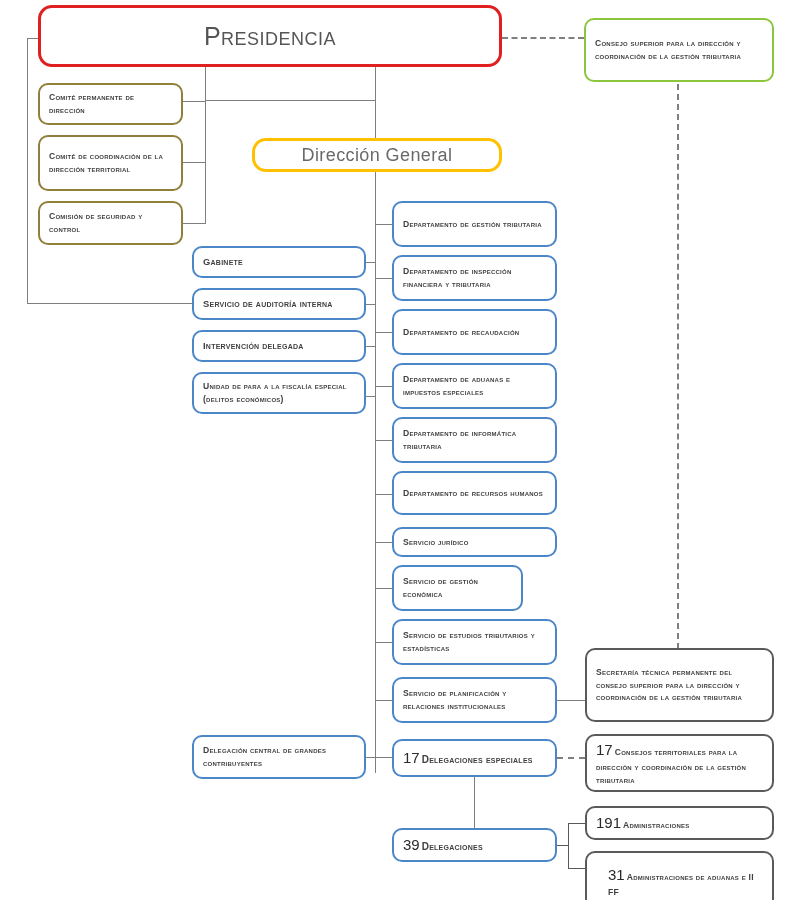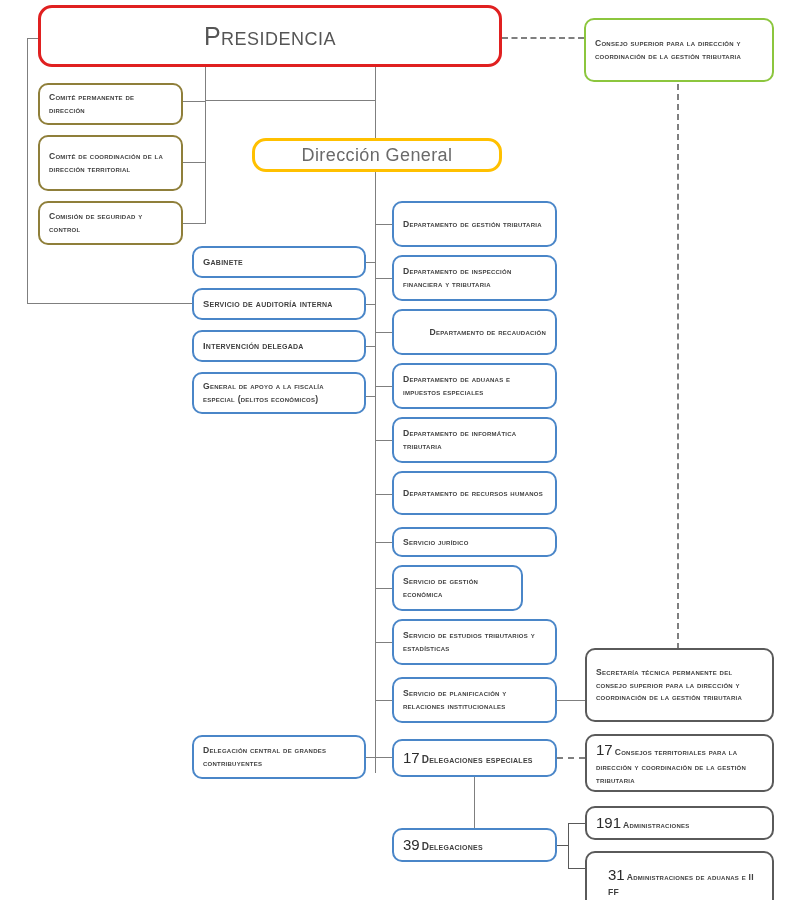--- a/index.html
+++ b/index.html
@@ -123,30 +123,30 @@
   <div class="box b-blue t-mid" style="left:192px;top:246px;width:174px;height:32px;">
     <span class="txt">Gabinete</span>
   </div>
   <div class="box b-blue t-mid" style="left:192px;top:288px;width:174px;height:32px;">
     <span class="txt">Servicio de auditoría interna</span>
   </div>
   <div class="box b-blue t-mid" style="left:192px;top:330px;width:174px;height:32px;">
     <span class="txt">Intervención delegada</span>
   </div>
   <div class="box b-blue" style="left:192px;top:372px;width:174px;height:42px;">
-    <span class="txt">General de apoyo a la fiscalía especial (delitos económicos)</span>
+    <span class="txt">Unidad de para a la fiscalía especial (delitos económicos)</span>
   </div>
 
   <div class="box b-blue" style="left:392px;top:201px;width:165px;height:46px;">
     <span class="txt">Departamento de gestión tributaria</span>
   </div>
   <div class="box b-blue" style="left:392px;top:255px;width:165px;height:46px;justify-content:flex-end;">
     <span class="txt">Departamento de inspección financiera y tributaria</span>
   </div>
-  <div class="box b-blue" style="left:392px;top:309px;width:165px;height:46px;text-align:right;">
+  <div class="box b-blue" style="left:392px;top:309px;width:165px;height:46px;">
     <span class="txt">Departamento de recaudación</span>
   </div>
   <div class="box b-blue" style="left:392px;top:363px;width:165px;height:46px;">
     <span class="txt">Departamento de aduanas e impuestos especiales</span>
   </div>
   <div class="box b-blue" style="left:392px;top:417px;width:165px;height:46px;">
     <span class="txt">Departamento de informática tributaria</span>
   </div>
   <div class="box b-blue" style="left:392px;top:471px;width:165px;height:44px;">
     <span class="txt">Departamento de recursos humanos</span>

